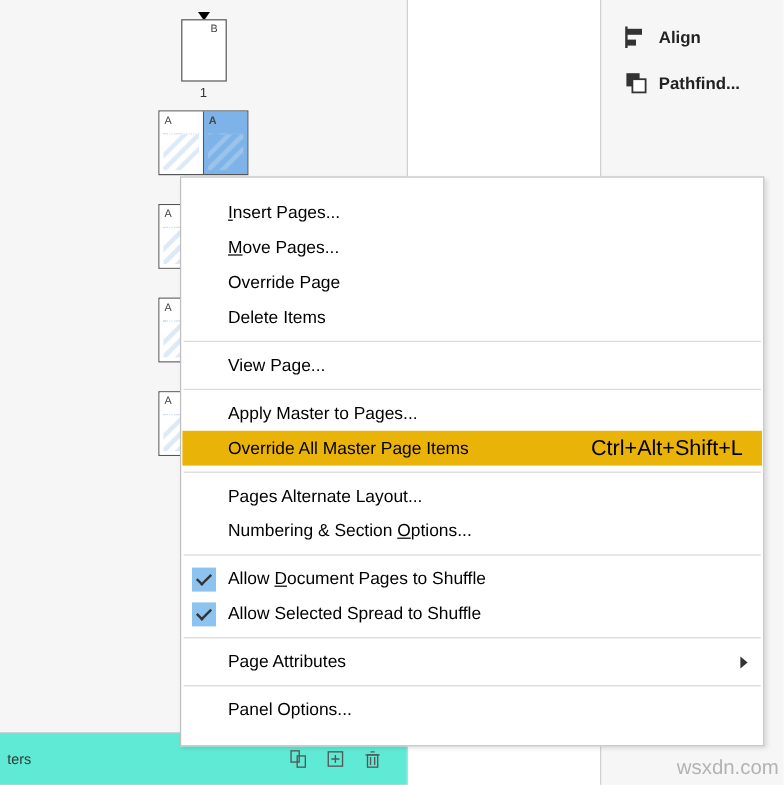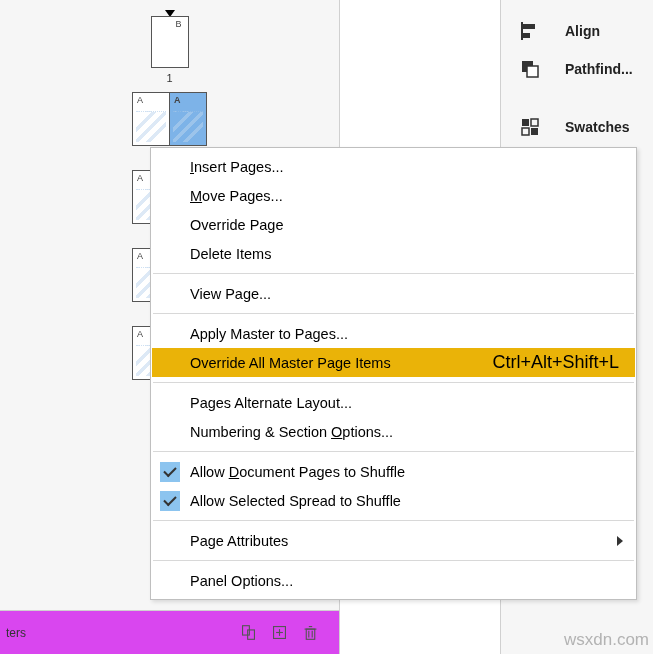--- a/index.html
+++ b/index.html
@@ -56,37 +56,37 @@
   .spread.selected .leaf.right .mp-label { font-weight:bold; }
   .page-label { font-size:11px; color:#333; margin-top:4px; }
   .marker {
     width:0;height:0;border-left:5px solid transparent;border-right:5px solid transparent;
     border-top:7px solid #000; margin-bottom:-1px;
   }
 
   .panel-footer {
     position:absolute; left:0; right:0; bottom:0; height:44px;
     border-top:1px solid #d0d0d0;
-    background:#d946ef;
+    background:#5eead4;
     display:flex; align-items:center;
   }
   .footer-left { font-size:12px; color:#333; padding-left:6px; flex:0 0 auto;}
   .footer-icons { margin-left:auto; display:flex; gap:14px; padding-right:20px; align-items:center;}
   .f-icon { width:17px; height:17px; display:flex;align-items:center;justify-content:center; color:#555; }
   .f-icon svg { width:17px; height:17px; stroke:#555; fill:none; stroke-width:1.3; }
 
   
   .context-menu {
     position:absolute;
     left:150px; top:147px;
     width:487px;
     background:#fff;
     border:1px solid #bfbfbf;
     box-shadow: 2px 2px 4px rgba(0,0,0,0.12);
-    padding:4px 1px;
+    padding:15px 1px;
     z-index:5;
   }
   .cm-item {
     height:29px; display:flex; align-items:center;
     padding:0 16px 0 38px;
     font-size:14.5px; color:#000;
     position:relative;
     white-space:nowrap;
   }
   .cm-item.highlight { background:#eab308; }
@@ -109,21 +109,21 @@
   
   .right-stack {
     position:absolute;
     right:0; top:0;
     width:153px; height:654px;
     background:#f6f6f6;
     border-left:1px solid #d0d0d0;
     padding-top:12px;
   }
   .rs-item {
-    display:flex; align-items:center; gap:24px;
+    display:flex; align-items:center; gap:8px;
     height:38px; padding-left:18px;
     font-size:14px; font-weight:600; color:#222;
   }
   .rs-item .ico { width:22px; height:22px; display:flex;align-items:center;justify-content:center; }
   .rs-item .ico svg { width:20px; height:20px; stroke:#333; fill:#333; stroke-width:0;}
   .rs-sep { height:20px; }
 
   .watermark {
     position:absolute; right:4px; bottom:4px;
     font-size:17px; color:#b3b3b3;
@@ -252,31 +252,20 @@
     <div class="rs-item">
       <span class="ico">
         <svg viewBox="0 0 20 20">
           <rect x="2" y="2" width="11" height="11"></rect>
           <rect x="7" y="7" width="11" height="11" fill="#fff" stroke="#333" stroke-width="1.5"></rect>
         </svg>
       </span>
       <span>Pathfind...</span>
     </div>
     <div class="rs-sep"></div>
-    <div class="rs-item">
-      <span class="ico">
-        <svg viewBox="0 0 20 20">
-          <rect x="2" y="2" width="7" height="7"></rect>
-          <rect x="11" y="2" width="7" height="7" fill="none" stroke="#333" stroke-width="1.5"></rect>
-          <rect x="2" y="11" width="7" height="7" fill="none" stroke="#333" stroke-width="1.5"></rect>
-          <rect x="11" y="11" width="7" height="7"></rect>
-        </svg>
-      </span>
-      <span>Swatches</span>
-    </div>
   </div>
 
 <div class="context-menu" id="ctxmenu">
     <div class="cm-item">
       <span><span class="u">I</span>nsert Pages...</span>
     </div>
     <div class="cm-item">
       <span><span class="u">M</span>ove Pages...</span>
     </div>
     <div class="cm-item">

